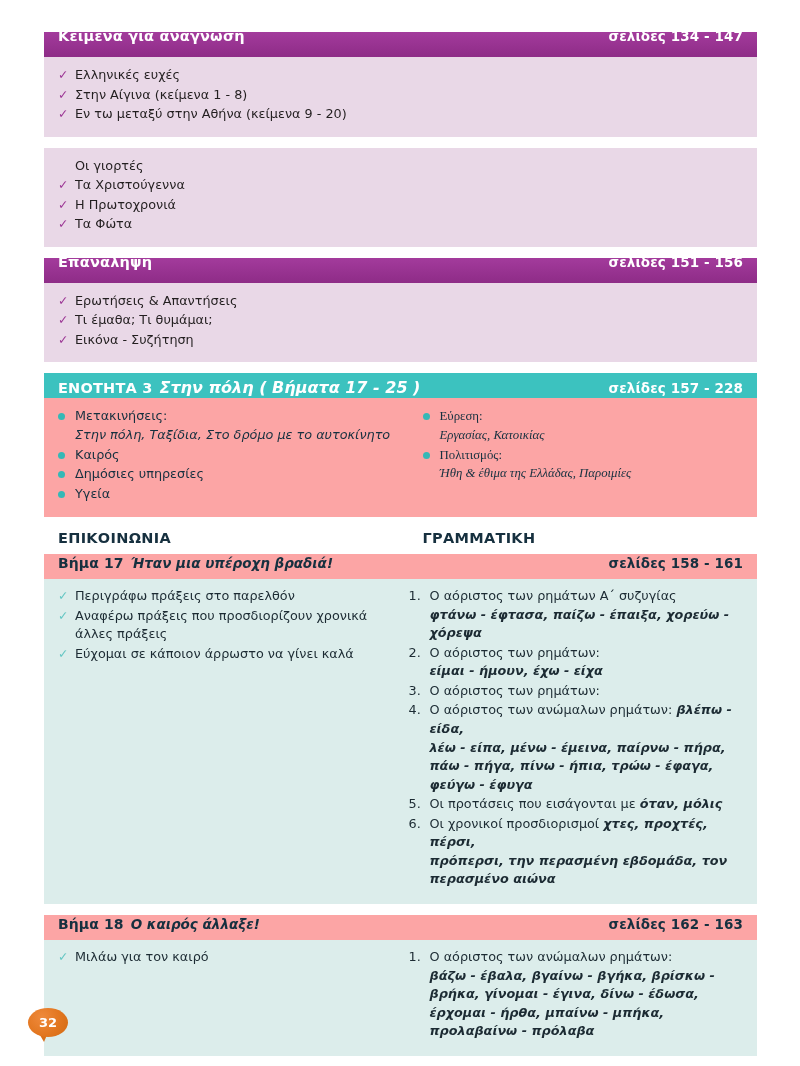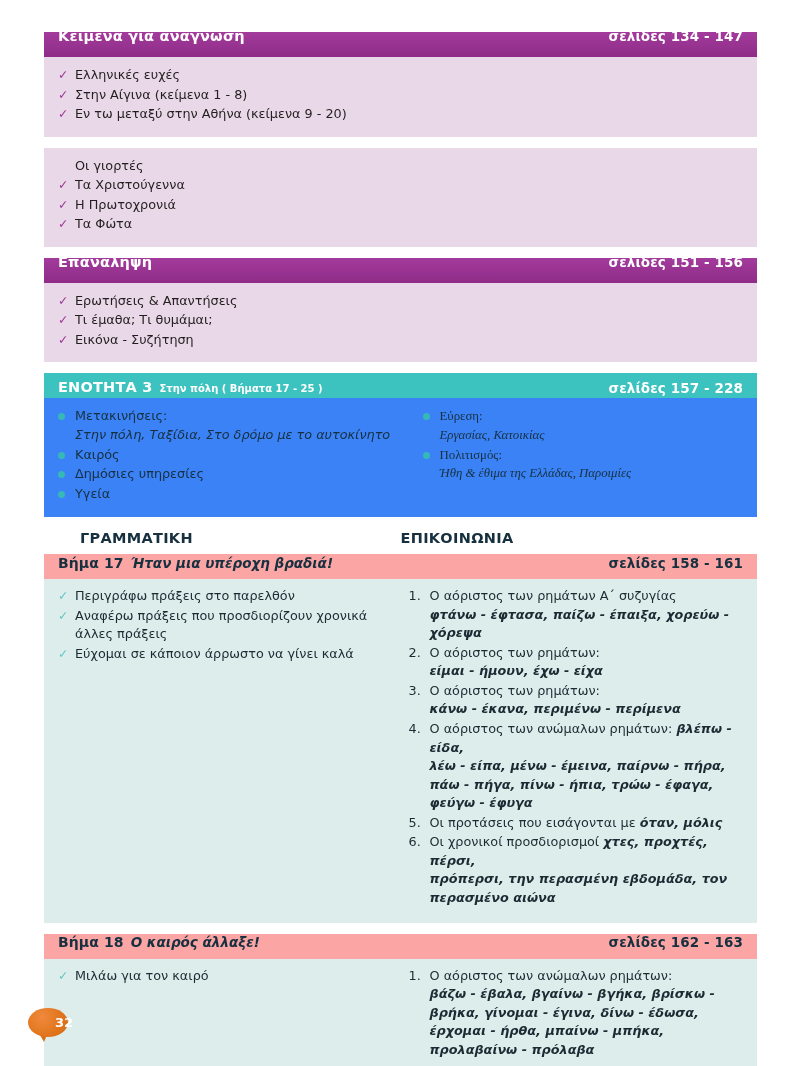--- a/index.html
+++ b/index.html
@@ -58,25 +58,25 @@
 
   
   .bar-teal {
     background: #3cc2bf;
     color: #ffffff;
     height: 25px;
     padding-top: 7px;
     padding-bottom: 3px;
   }
   .bar-teal .bar-title { font-size: 14.5px; letter-spacing: .2px; }
-  .bar-teal .bar-sub { font-size: 10px; font-weight: bold; }
+  .bar-teal .bar-sub { font-size: 16px; font-style: italic; font-weight: bold; }
   .bar-teal .pages { font-size: 13.5px; }
 
   .body-teal {
-    background: #3b82f6;
+    background: #fca5a5;
     padding: 9px 14px 13px 14px;
   }
 
   
   .bar-step {
     background: #fca5a5;
     color: #16303f;
     height: 25px;
     padding-top: 2px;
     padding-bottom: 9px;
@@ -218,21 +218,21 @@
     position: absolute;
     left: 9px;
     top: 22px;
     width: 0; height: 0;
     border-left: 7px solid transparent;
     border-right: 5px solid transparent;
     border-top: 12px solid #d96f18;
   }
   .pagenum .num {
     position: absolute;
-    left: 16px; top: 0;
+    left: 0; top: 0;
     width: 40px;
     height: 29px;
     display: flex;
     align-items: center;
     justify-content: center;
     color: #ffffff;
     font-size: 13px;
     font-weight: bold;
   }
 </style>
@@ -362,22 +362,22 @@
                   <i></i>
                 </span>
                 <span class="btxt"><span>Πολιτισμός:</span><span class="sub">Ήθη &amp; έθιμα της Ελλάδας, Παροιμίες</span></span>
               </div>
             </div>
         </div>
       </div>
     </div>
 
     <div class="col-heads">
+      <div class="ch left">ΕΠΙΚΟΙΝΩΝΙΑ</div>
       <div class="ch right">ΓΡΑΜΜΑΤΙΚΗ</div>
-      <div class="ch left">ΕΠΙΚΟΙΝΩΝΙΑ</div>
     </div>
 
     <div id="steps-container">
         <div>
           <div class="bar bar-step">
             <span class="bar-left">
               <span class="bar-title">Βήμα 17</span>
               <span class="bar-sub">Ήταν μια υπέροχη βραδιά!</span>
             </span>
             <span class="pages">σελίδες 158 - 161</span>
@@ -395,21 +395,21 @@
                 </div>
                 <div class="row">
                   <span class="mark check-teal">✓</span>
                   <span class="txt">Εύχομαι σε κάποιον άρρωστο να γίνει καλά</span>
                 </div>
               </div>
               <div class="col right">
                 <ol class="gram">
                   <li><span>Ο αόριστος των ρημάτων Α΄ συζυγίας</span><span class="exline">φτάνω - έφτασα, παίζω - έπαιξα, χορεύω - χόρεψα</span></li>
                   <li><span>Ο αόριστος των ρημάτων:</span><span class="exline">είμαι - ήμουν, έχω - είχα</span></li>
-                  <li><span>Ο αόριστος των ρημάτων:</span><span class="exline">κάνω - έκανα, περιμένω - περίμενα</span></li>
+                  <li><span>Ο αόριστος των ρημάτων:</span></li>
                   <li><span>Ο αόριστος των ανώμαλων ρημάτων:</span> <span class="ex">βλέπω - είδα,</span><span class="exline">λέω - είπα, μένω - έμεινα, παίρνω - πήρα, πάω - πήγα, πίνω - ήπια, τρώω - έφαγα, φεύγω - έφυγα</span></li>
                   <li><span>Οι προτάσεις που εισάγονται με</span> <span class="ex">όταν, μόλις</span></li>
                   <li><span>Οι χρονικοί προσδιορισμοί</span> <span class="ex">χτες, προχτές, πέρσι,</span><span class="exline">πρόπερσι, την περασμένη εβδομάδα, τον περασμένο αιώνα</span></li>
                 </ol>
               </div>
             </div>
           </div>
         </div>
         <div class="gap"></div>
         <div>

